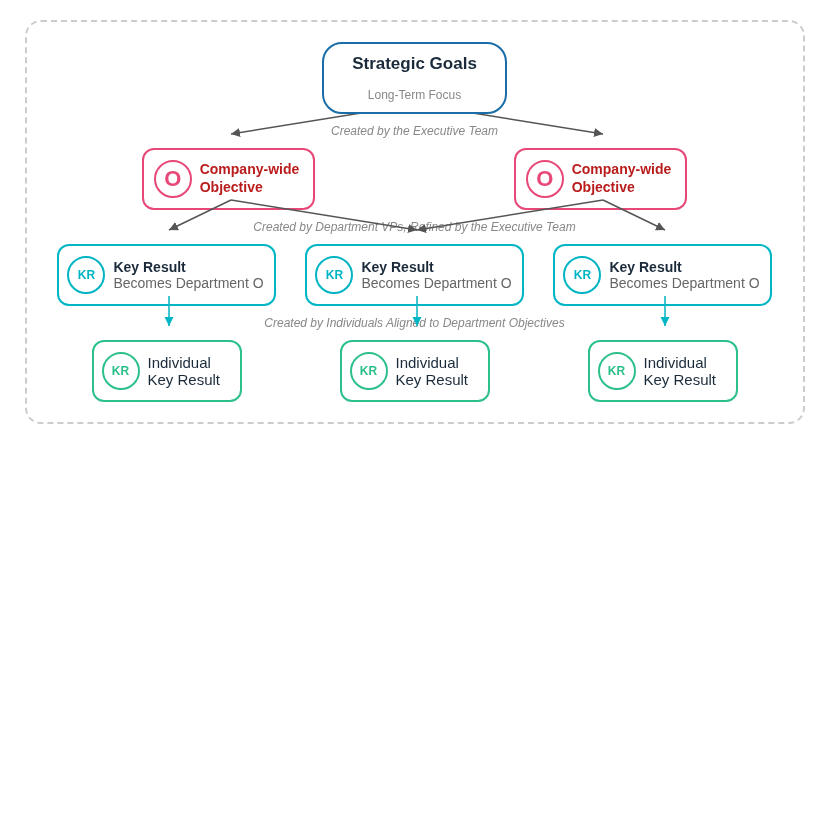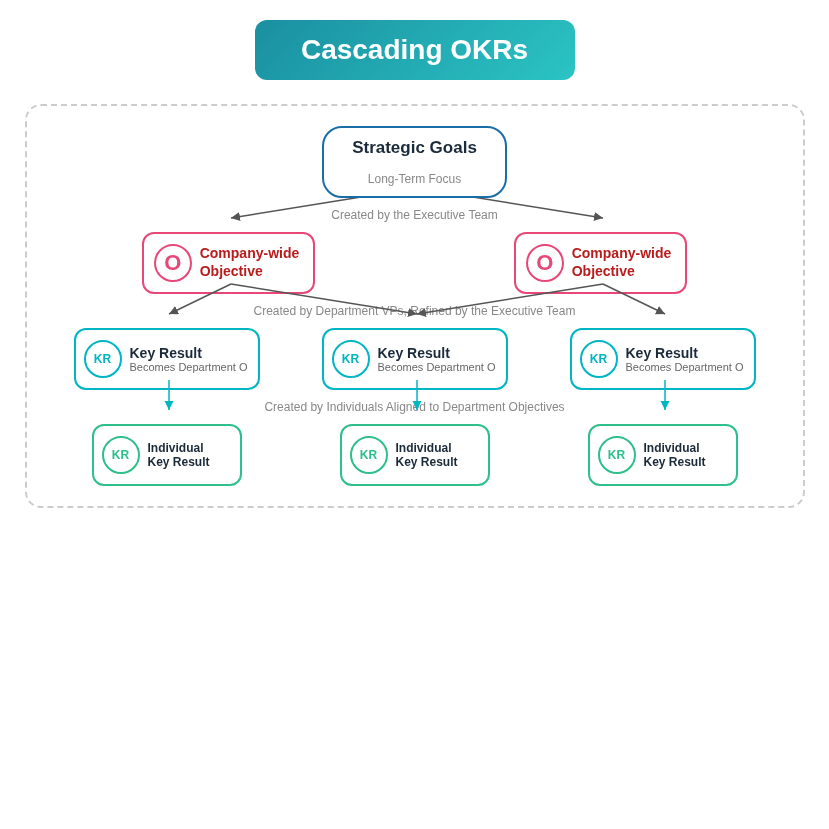--- a/index.html
+++ b/index.html
@@ -67,20 +67,21 @@
     .strategic-box .subtitle {
       font-size: 12px;
       color: #888;
       margin-top: 14px;
     }
 
     
     .arrow-label {
       font-size: 12px;
       color: #888;
+      font-style: italic;
       text-align: center;
       margin: 2px 0 2px 0;
     }
 
     
     .objective-box {
       border: 2.5px solid #e84877;
       border-radius: 12px;
       padding: 10px 14px 10px 10px;
       display: flex;
@@ -132,21 +133,21 @@
       font-weight: 800;
       color: #00b5c4;
       flex-shrink: 0;
     }
     .kr-box .text .main {
       font-size: 14px;
       font-weight: 700;
       color: #1a2a3a;
     }
     .kr-box .text .sub {
-      font-size: 11px;
+      font-size: 14px;
       color: #666;
     }
 
     
     .ikr-box {
       border: 2.5px solid #2dc08a;
       border-radius: 12px;
       padding: 10px 10px 10px 8px;
       display: flex;
       align-items: center;
@@ -161,22 +162,22 @@
       border: 2.5px solid #2dc08a;
       display: flex;
       align-items: center;
       justify-content: center;
       font-size: 12px;
       font-weight: 800;
       color: #2dc08a;
       flex-shrink: 0;
     }
     .ikr-box .text .main {
-      font-size: 12px;
-      font-weight: 700;
+      font-size: 15px;
+      font-weight: 400;
       color: #1a2a3a;
     }
 
     
     .arrows-svg {
       position: absolute;
       top: 0; left: 0;
       width: 100%;
       height: 100%;
       pointer-events: none;
@@ -196,23 +197,20 @@
       justify-content: space-around;
       align-items: flex-start;
       width: 100%;
     }
   </style>
 </head>
 <body>
 
 <div class="page">
 
-  <div class="title-box">
-    <h1>Cascading OKRs</h1>
-  </div>
 
   <div class="diagram" id="diagram" style="position:relative;">
 
     <svg class="arrows-svg" id="arrows-svg" xmlns="http://www.w3.org/2000/svg">
         <defs>
           <marker id="arrow-555" markerWidth="8" markerHeight="8" refX="6" refY="3" orient="auto">
             <polygon points="0 0, 6 3, 0 6" fill="#555"></polygon>
           </marker>
           <marker id="arrow-00b5c4" markerWidth="8" markerHeight="8" refX="6" refY="3" orient="auto">
             <polygon points="0 0, 6 3, 0 6" fill="#00b5c4"></polygon>

